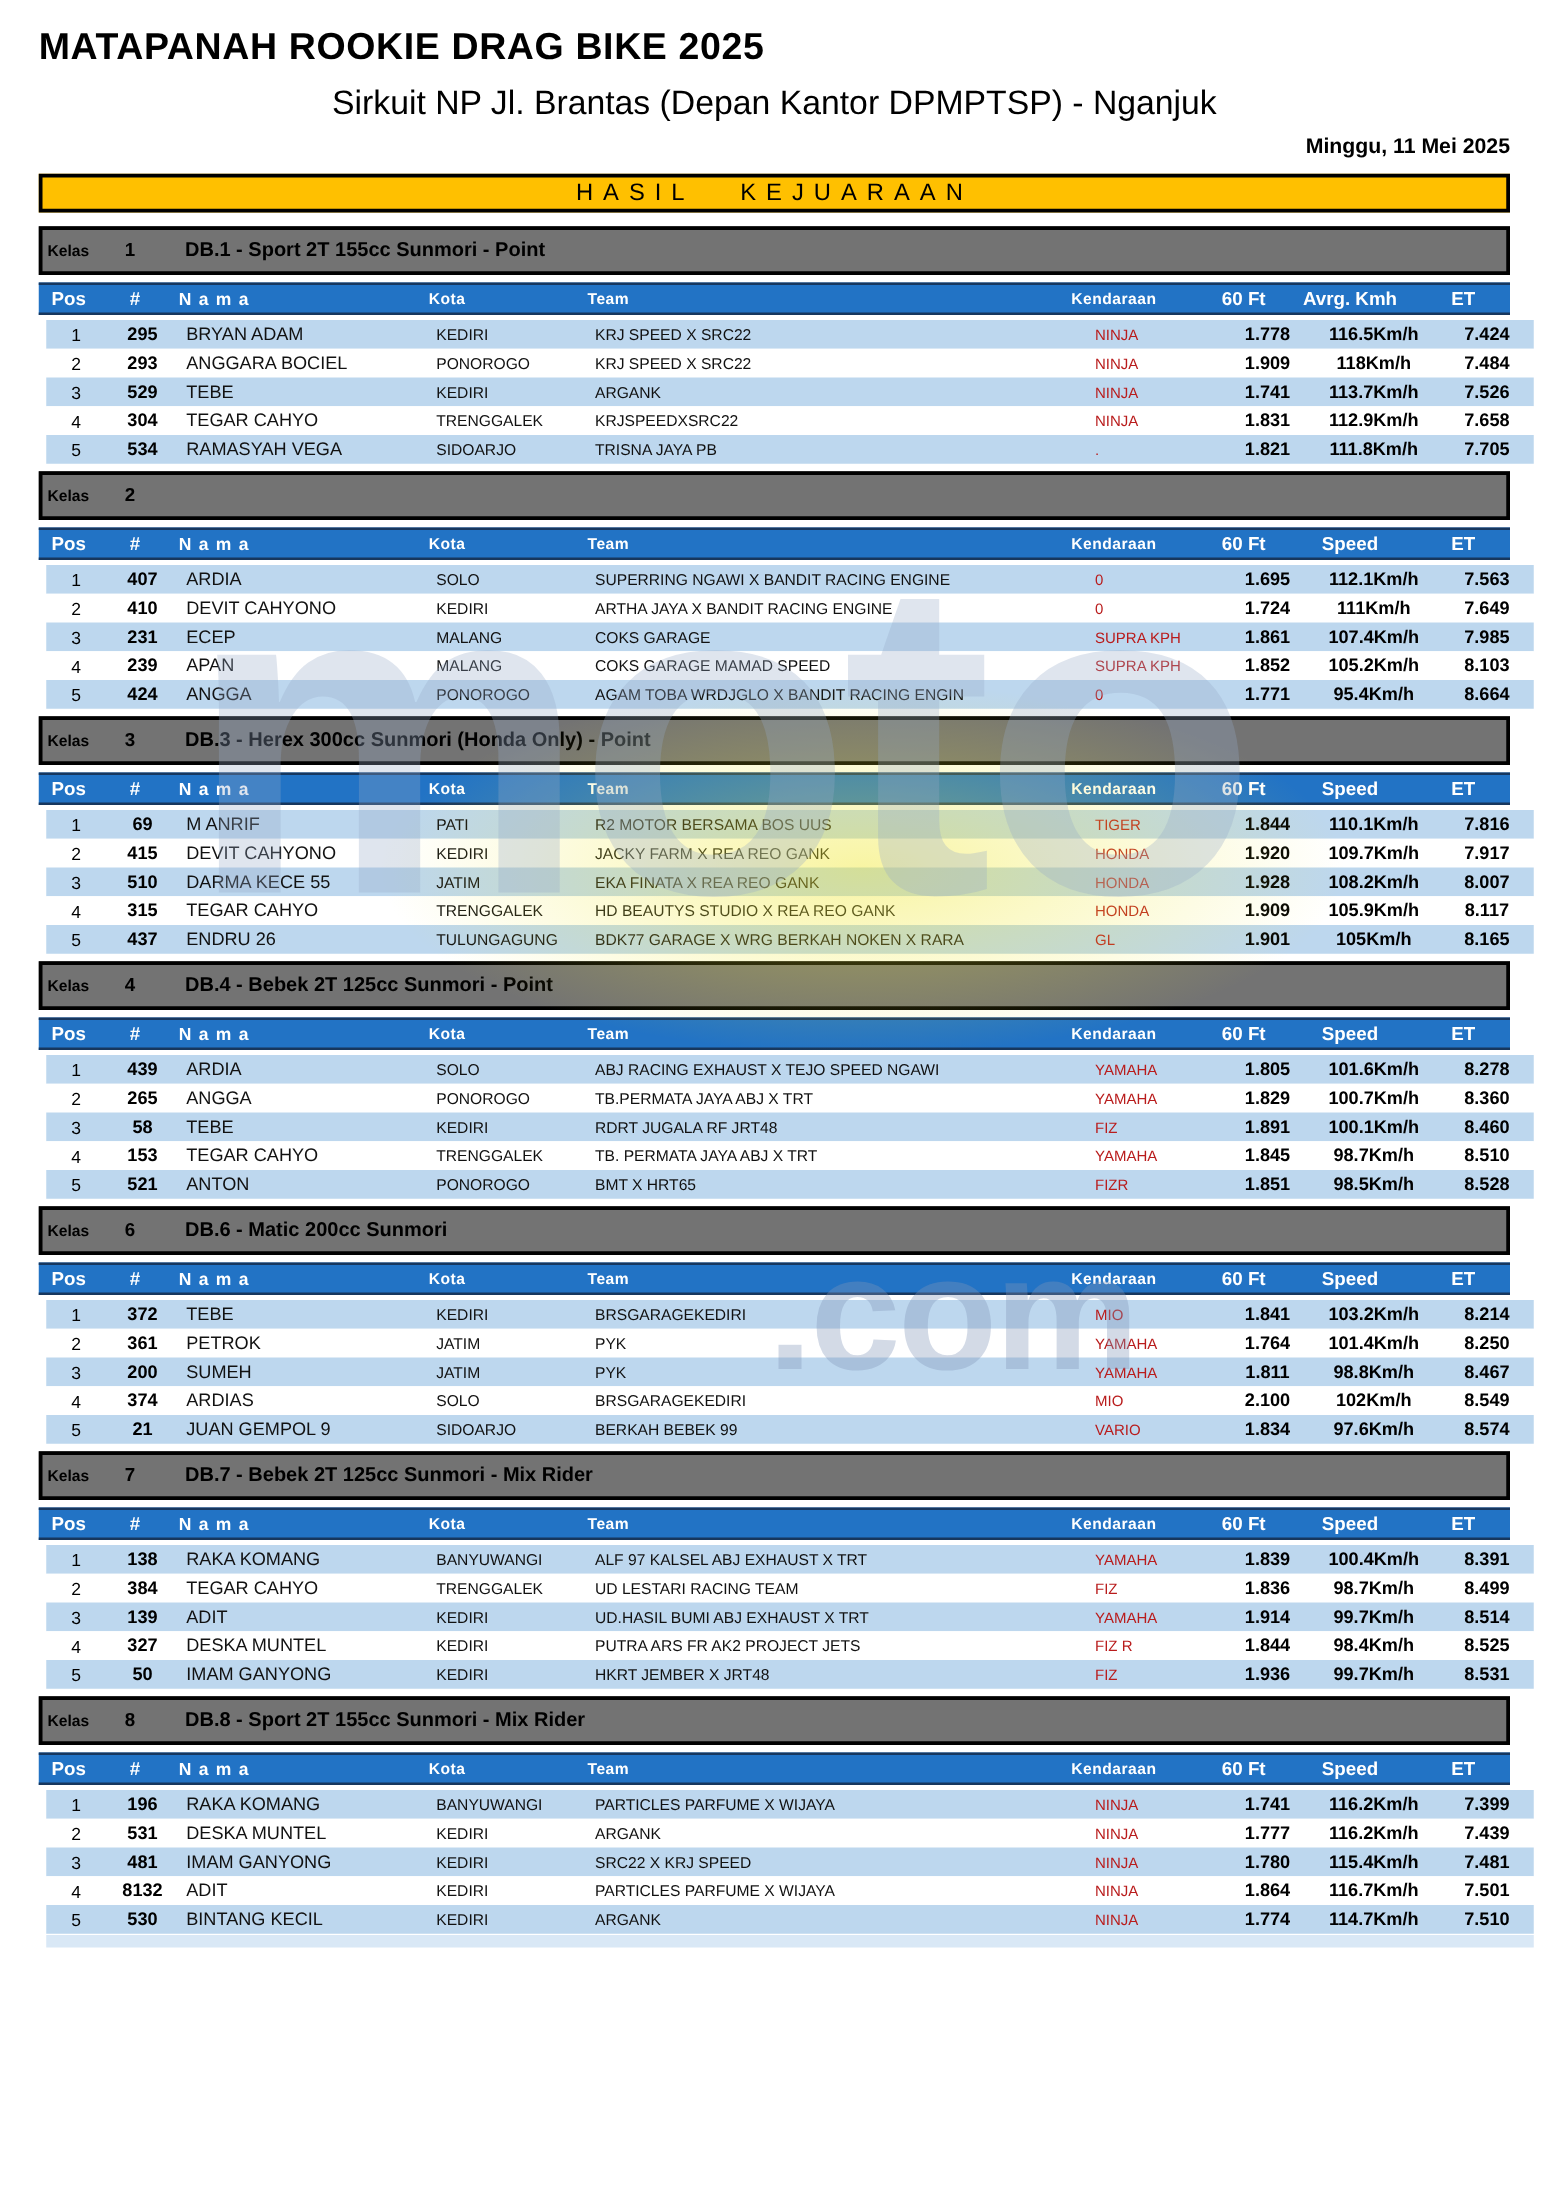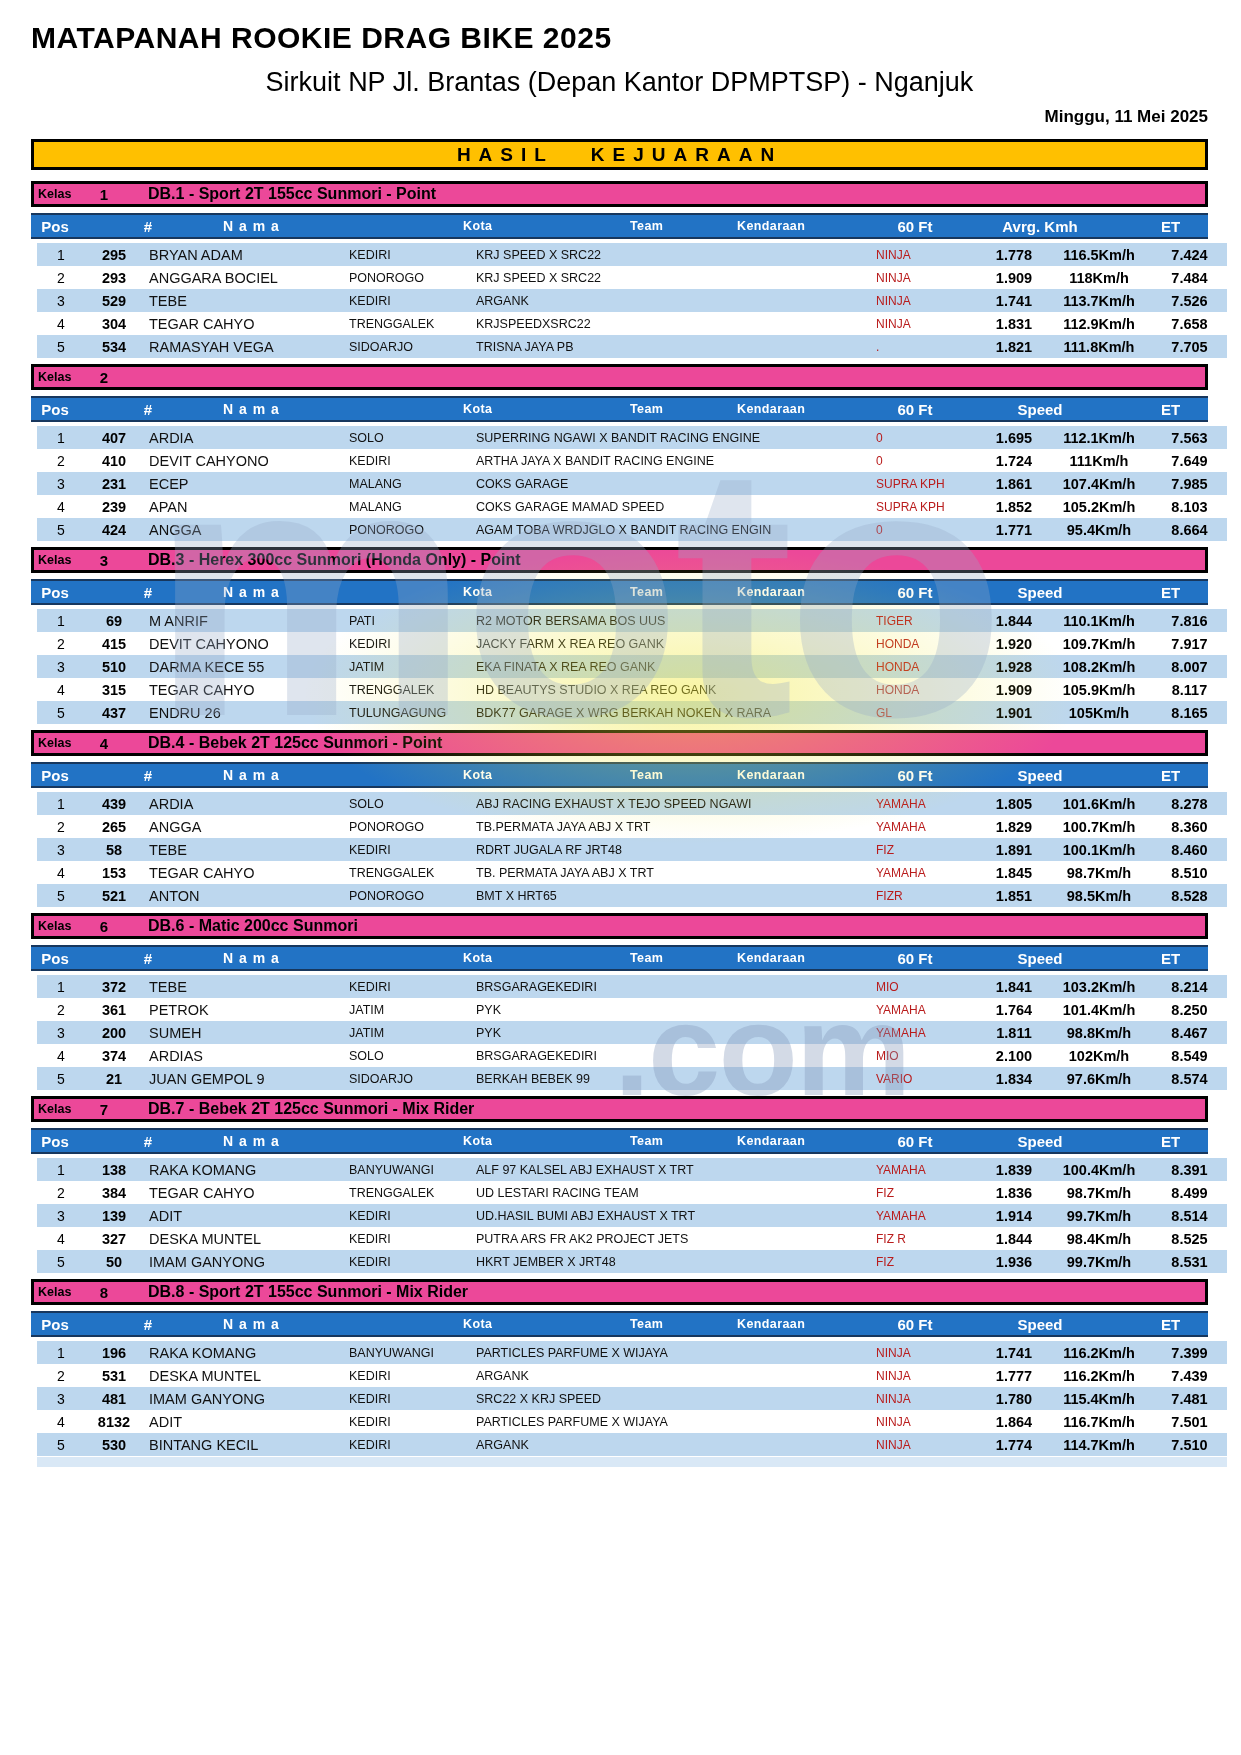--- a/index.html
+++ b/index.html
@@ -14,47 +14,47 @@
   .content { position: relative; z-index: 1; padding: 20px 33px 0 31px; }
 
   
   .event-title { font-size: 30px; font-weight: bold; letter-spacing: .5px; line-height: 36px; }
   .event-subtitle { text-align: center; font-size: 27px; font-weight: normal; margin-top: 12px; line-height: 28px; }
   .event-date { text-align: right; font-size: 17px; font-weight: bold; margin-top: 10px; line-height: 21px; }
 
   .banner {
     margin-top: 12px; height: 31px;
     background: #FFC000; border: 3px solid #000;
-    text-align: center; font-size: 19px; font-weight: bold;
+    text-align: center; font-size: 19px; font-weight: normal;
     letter-spacing: 8px; word-spacing: 24px; line-height: 25px;
   }
 
   
   #sections { margin-top: 11px; }
   .section { margin-bottom: 6px; }
 
   .kelas-bar {
-    height: 26px; background: #ec4899; border: 3px solid #000;
+    height: 39px; background: #737373; border: 3px solid #000;
     display: grid; grid-template-columns: 50px 40px 1fr;
     align-items: center; margin-bottom: 6px;
   }
   .kelas-label { font-size: 12.5px; font-weight: bold; padding-left: 4px; }
   .kelas-no { font-size: 15px; font-weight: bold; text-align: center; }
   .kelas-title { font-size: 16px; font-weight: bold; padding-left: 24px; }
 
   .grid {
     display: grid;
     grid-template-columns: 48px 58px 200px 127px 1fr 112px 64px 106px 75px;
     align-items: center;
   }
 
   .thead {
     height: 26px; background: #2273C5;
     border-top: 2px solid #17375E; border-bottom: 2px solid #17375E;
-    color: #fff; margin-bottom: 4px; gap: 40px;
+    color: #fff; margin-bottom: 4px;
   }
   .th { font-weight: bold; white-space: nowrap; }
   .th.c-pos { font-size: 15px; text-align: center; }
   .th.c-num { font-size: 15px; text-align: center; }
   .th.c-nama { font-size: 14px; padding-left: 6px; letter-spacing: 1px; }
   .th.c-kota, .th.c-team, .th.c-kend { font-size: 12.5px; padding-left: 6px; letter-spacing: .4px; }
   .th.c-ft, .th.c-spd, .th.c-et { font-size: 15px; text-align: center; }
 
   .rows { margin-left: 6px; width: calc(100% + 13px); }
   .row { height: 23px; }

